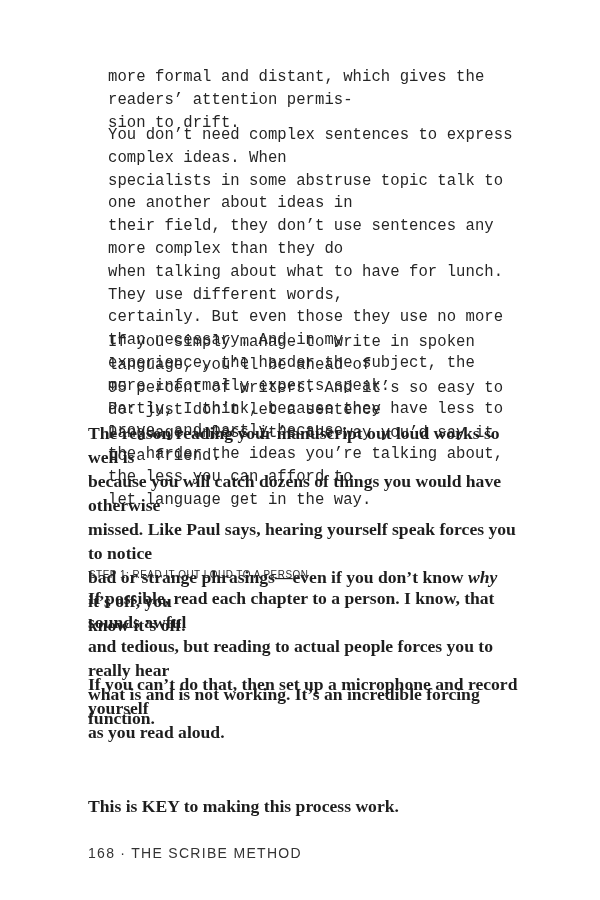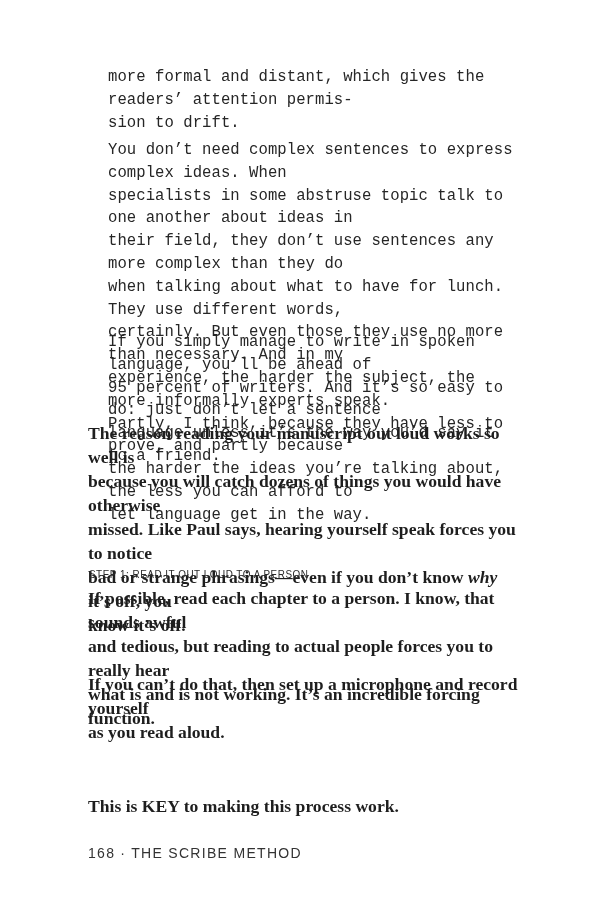--- a/index.html
+++ b/index.html
@@ -25,21 +25,21 @@
       left: 108px;
       width: 408px;
       font-family: Liberation Mono, monospace;
       font-size: 15.6px;
       line-height: 22.8px;
       color: #262626;
       letter-spacing: 0.05px;
     }
     .quote p { margin: 0; }
     .q1 { top: 66px; }
-    .q2 { top: 139px; }
+    .q2 { top: 124px; }
     .q3 { top: 331px; }
 
     .main {
       position: absolute;
       left: 88px;
       width: 430px;
       font-family: "Liberation Serif", serif;
       font-size: 17.6px;
       line-height: 24px;
       color: #1e1e1e;

